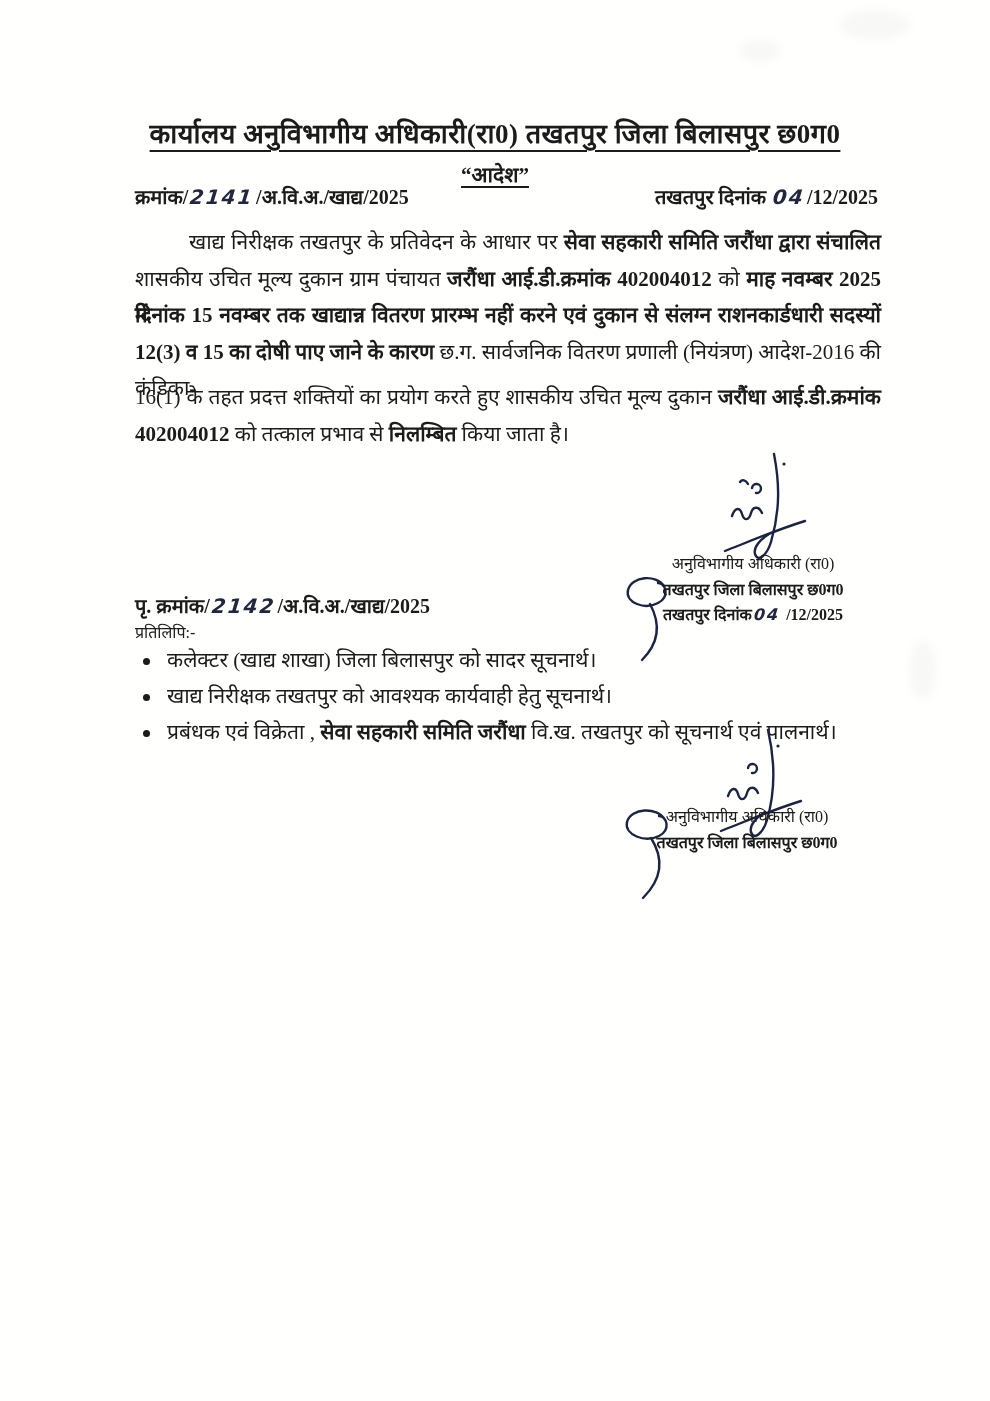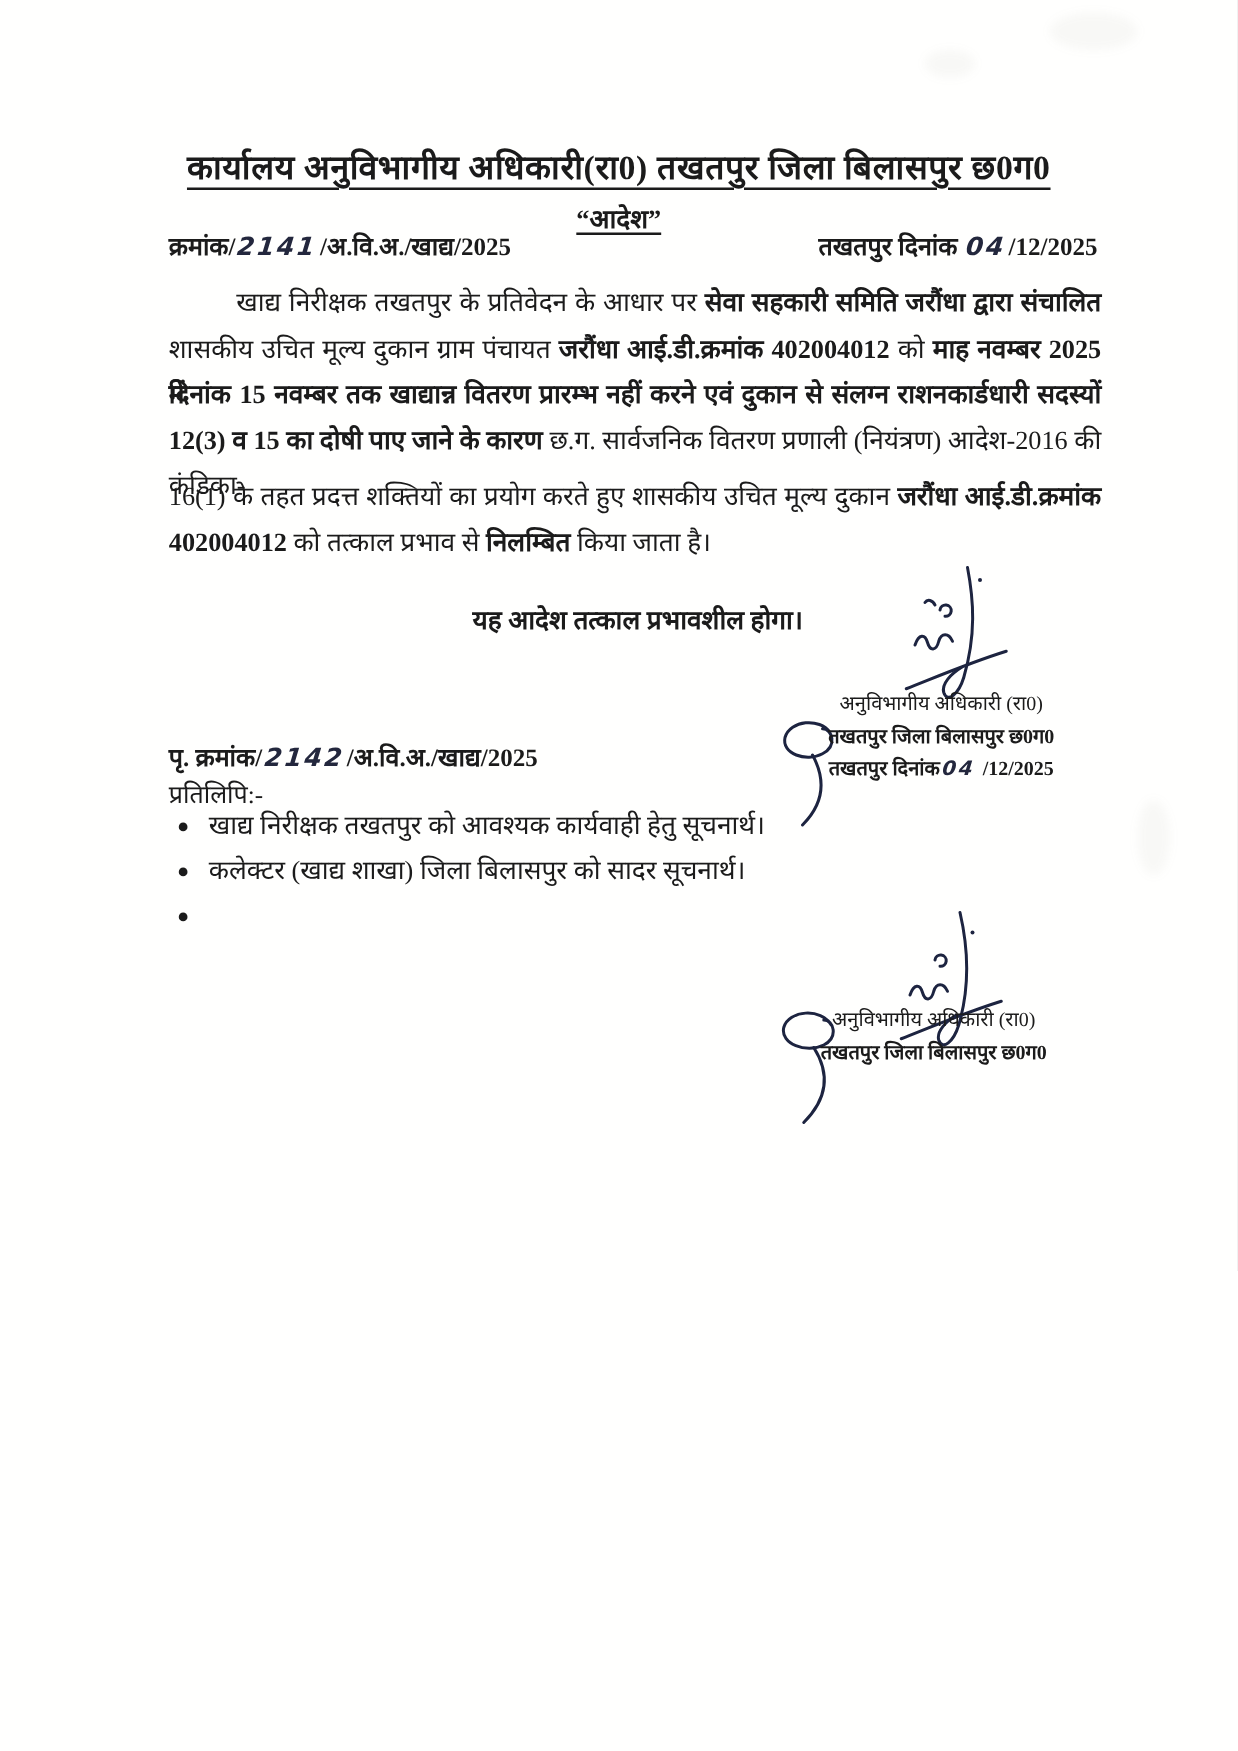--- a/index.html
+++ b/index.html
@@ -63,21 +63,21 @@
   }
   .rblock1{top:551px;right:112px;}
   .rblock2{top:804px;right:118px;}
   .rb-bold{font-weight:700;}
   .p-ref{
     position:absolute;top:592px;left:135px;
     font-size:20px;font-weight:700;
   }
   .copy-label{
     position:absolute;top:621px;left:135px;
-    font-size:20px;
+    font-size:16px;
   }
   .copy-list{
     position:absolute;top:647px;left:143px;width:720px;
     list-style:none;margin:0;padding:0;font-size:21px;
   }
   .copy-list li{
     position:relative;padding-left:24px;margin-bottom:9px;line-height:27px;
   }
   .dot{
     position:absolute;left:0;top:11px;width:7px;height:7px;border-radius:50%;
@@ -102,21 +102,20 @@
 
   <div class="body-para">
     <div class="line j indent"><span>खाद्य निरीक्षक तखतपुर के प्रतिवेदन के आधार पर </span><span class="b">सेवा सहकारी समिति जरौंधा द्वारा संचालित</span></div>
     <div class="line j"><span>शासकीय उचित मूल्य दुकान ग्राम पंचायत </span><span class="b">जरौंधा आई.डी.क्रमांक 402004012</span><span> को </span><span class="b">माह नवम्बर 2025 में</span></div>
     <div class="line j"><span class="b">दिनांक 15 नवम्बर तक खाद्यान्न वितरण प्रारम्भ नहीं करने एवं दुकान से संलग्न राशनकार्डधारी सदस्यों</span></div>
     <div class="line j"><span class="b">12(3) व 15 का दोषी पाए जाने के कारण </span><span>छ.ग. सार्वजनिक वितरण प्रणाली (नियंत्रण) आदेश-2016 की कंडिका-</span></div>
     <div class="line j gap"><span>16(1) के तहत प्रदत्त शक्तियों का प्रयोग करते हुए शासकीय उचित मूल्य दुकान </span><span class="b">जरौंधा आई.डी.क्रमांक</span></div>
     <div class="line"><span class="b">402004012</span><span> को तत्काल प्रभाव से </span><span class="b">निलम्बित</span><span> किया जाता है।</span></div>
   </div>
 
-  <div class="effect-line">यह आदेश तत्काल प्रभावशील होगा।</div>
 
   <div class="sig" style="left:712px;top:450px;">
     <svg width="100" height="118" viewBox="0 0 100 118" fill="none" stroke="#1d2440" stroke-width="2.4" stroke-linecap="round">
       <path d="M62,4 C67,30 69,58 59,92 C55,105 46,113 43,104 C41,97 49,89 57,84"></path>
       <path d="M13,101 C36,92 64,80 93,71"></path>
       <path d="M20,66 C23,57 28,57 30,64 C32,71 37,71 39,63 C41,56 47,56 50,63"></path>
       <path d="M40,38 a4.5,4.5 0 1 1 4,5 M36,34 c-2,-4 -6,-5 -8,-2"></path>
       <circle cx="72" cy="14" r="1.6" fill="#1d2440" stroke="none"></circle>
     </svg>
   </div>
@@ -132,23 +131,23 @@
     <div>अनुविभागीय अधिकारी (रा0)</div>
     <div class="rb-bold">तखतपुर जिला बिलासपुर छ0ग0</div>
     <div class="rb-bold"><span>तखतपुर दिनांक</span><span class="hw">04</span><span> /12/2025</span></div>
   </div>
 
   <div class="p-ref"><span>पृ. क्रमांक/</span><span class="hw">2142</span><span>/अ.वि.अ./खाद्य/2025</span></div>
 
   <div class="copy-label">प्रतिलिपि:-</div>
 
   <ul class="copy-list">
+    <li><span class="dot"></span><span><span>कलेक्टर (खाद्य शाखा) जिला बिलासपुर को सादर सूचनार्थ।</span></span></li>
     <li><span class="dot"></span><span><span>खाद्य निरीक्षक तखतपुर को आवश्यक कार्यवाही हेतु सूचनार्थ।</span></span></li>
-    <li><span class="dot"></span><span><span>कलेक्टर (खाद्य शाखा) जिला बिलासपुर को सादर सूचनार्थ।</span></span></li>
-    <li><span class="dot"></span></li>
+    <li><span class="dot"></span><span><span>प्रबंधक एवं विक्रेता , </span><span class="b">सेवा सहकारी समिति जरौंधा</span><span> वि.ख. तखतपुर को सूचनार्थ एवं पालनार्थ।</span></span></li>
   </ul>
 
   <div class="sig" style="left:708px;top:728px;">
     <svg width="100" height="118" viewBox="0 0 100 118" fill="none" stroke="#1d2440" stroke-width="2.4" stroke-linecap="round">
       <path d="M60,2 C66,28 69,58 59,92 C55,105 46,113 43,104 C41,97 49,89 57,84"></path>
       <path d="M13,103 C36,94 64,82 93,73"></path>
       <path d="M20,68 C23,59 28,59 30,66 C32,73 37,73 39,65 C41,58 47,58 50,65"></path>
       <path d="M40,40 a4.5,4.5 0 1 1 4,5"></path>
       <circle cx="70" cy="18" r="1.6" fill="#1d2440" stroke="none"></circle>
     </svg>

